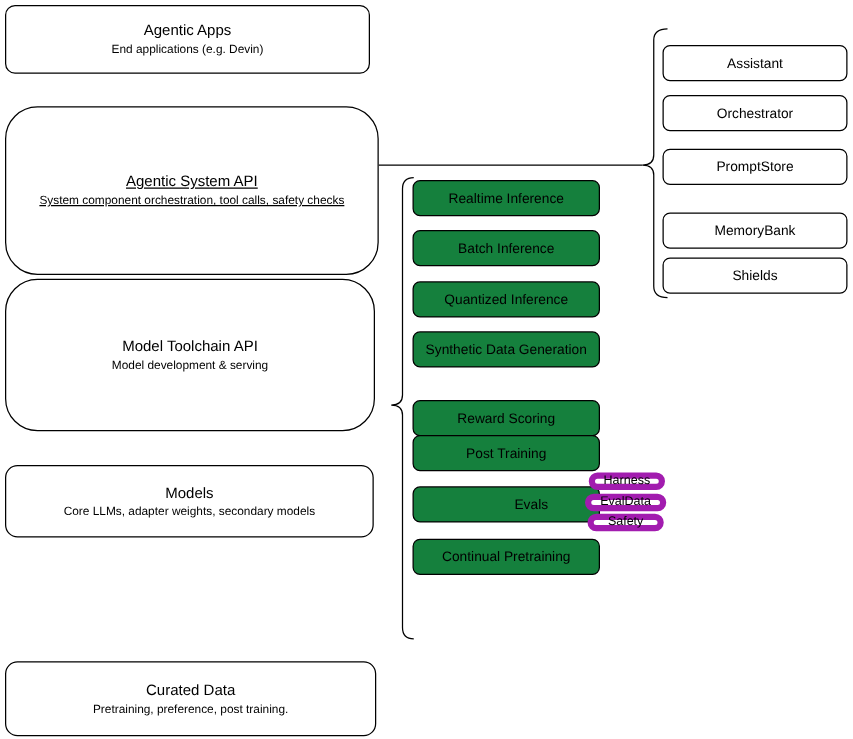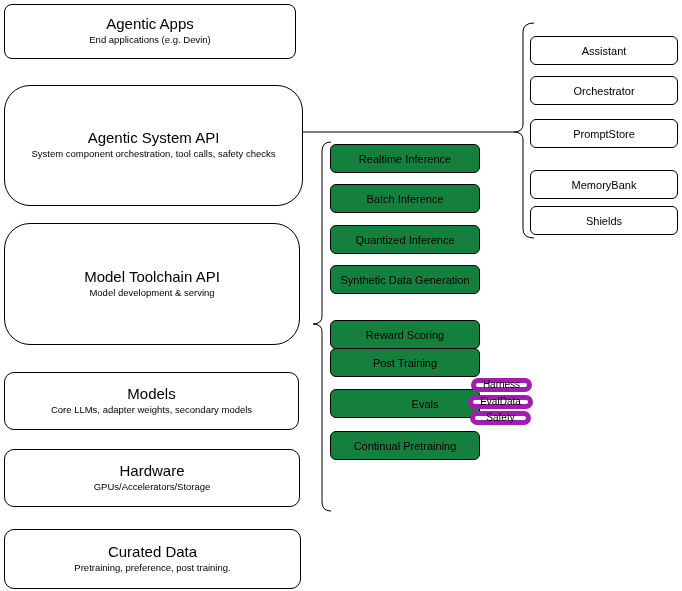--- a/index.html
+++ b/index.html
@@ -27,24 +27,24 @@
     left: 4px;
     background: #ffffff;
     border: 1px solid #000000;
     display: flex;
     flex-direction: column;
     align-items: center;
     justify-content: center;
     text-align: center;
     z-index: 1;
   }
-  .node-title { font-size: 15px; line-height: 14px; }
+  .node-title { font-size: 12px; line-height: 14px; }
   .node-sub   { font-size: 9.5px; line-height: 12px; margin-top: 3px; }
   #lbox0 { top: 4px;   width: 292px; height: 55px;  border-radius: 8px;  }
-  #lbox1 { top: 85px;  width: 299px; height: 121px; border-radius: 26px; }
+  #lbox1 { top: 85px;  width: 299px; height: 135px; border-radius: 26px; text-decoration: underline; }
   #lbox2 { top: 223px; width: 296px; height: 122px; border-radius: 26px; }
   #lbox3 { top: 372px; width: 295px; height: 58px;  border-radius: 10px; }
   #lbox4 { top: 449px; width: 296px; height: 58px;  border-radius: 10px; }
   #lbox5 { top: 529px; width: 297px; height: 60px;  border-radius: 10px; }
 
   
   .mbox {
     position: absolute;
     left: 330px;
     width: 150px;
@@ -117,24 +117,20 @@
     <div class="node-sub">System component orchestration, tool calls, safety checks</div>
   </div>
   <div class="lbox" id="lbox2">
     <div class="node-title">Model Toolchain API</div>
     <div class="node-sub">Model development &amp; serving</div>
   </div>
   <div class="lbox" id="lbox3">
     <div class="node-title">Models</div>
     <div class="node-sub">Core LLMs, adapter weights, secondary models</div>
   </div>
-  <div class="lbox" id="lbox4">
-    <div class="node-title">Hardware</div>
-    <div class="node-sub">GPUs/Accelerators/Storage</div>
-  </div>
   <div class="lbox" id="lbox5">
     <div class="node-title">Curated Data</div>
     <div class="node-sub">Pretraining, preference, post training.</div>
   </div>
 
   <div class="mbox" id="mbox0">
     <span>Realtime Inference</span>
   </div>
   <div class="mbox" id="mbox1">
     <span>Batch Inference</span>

